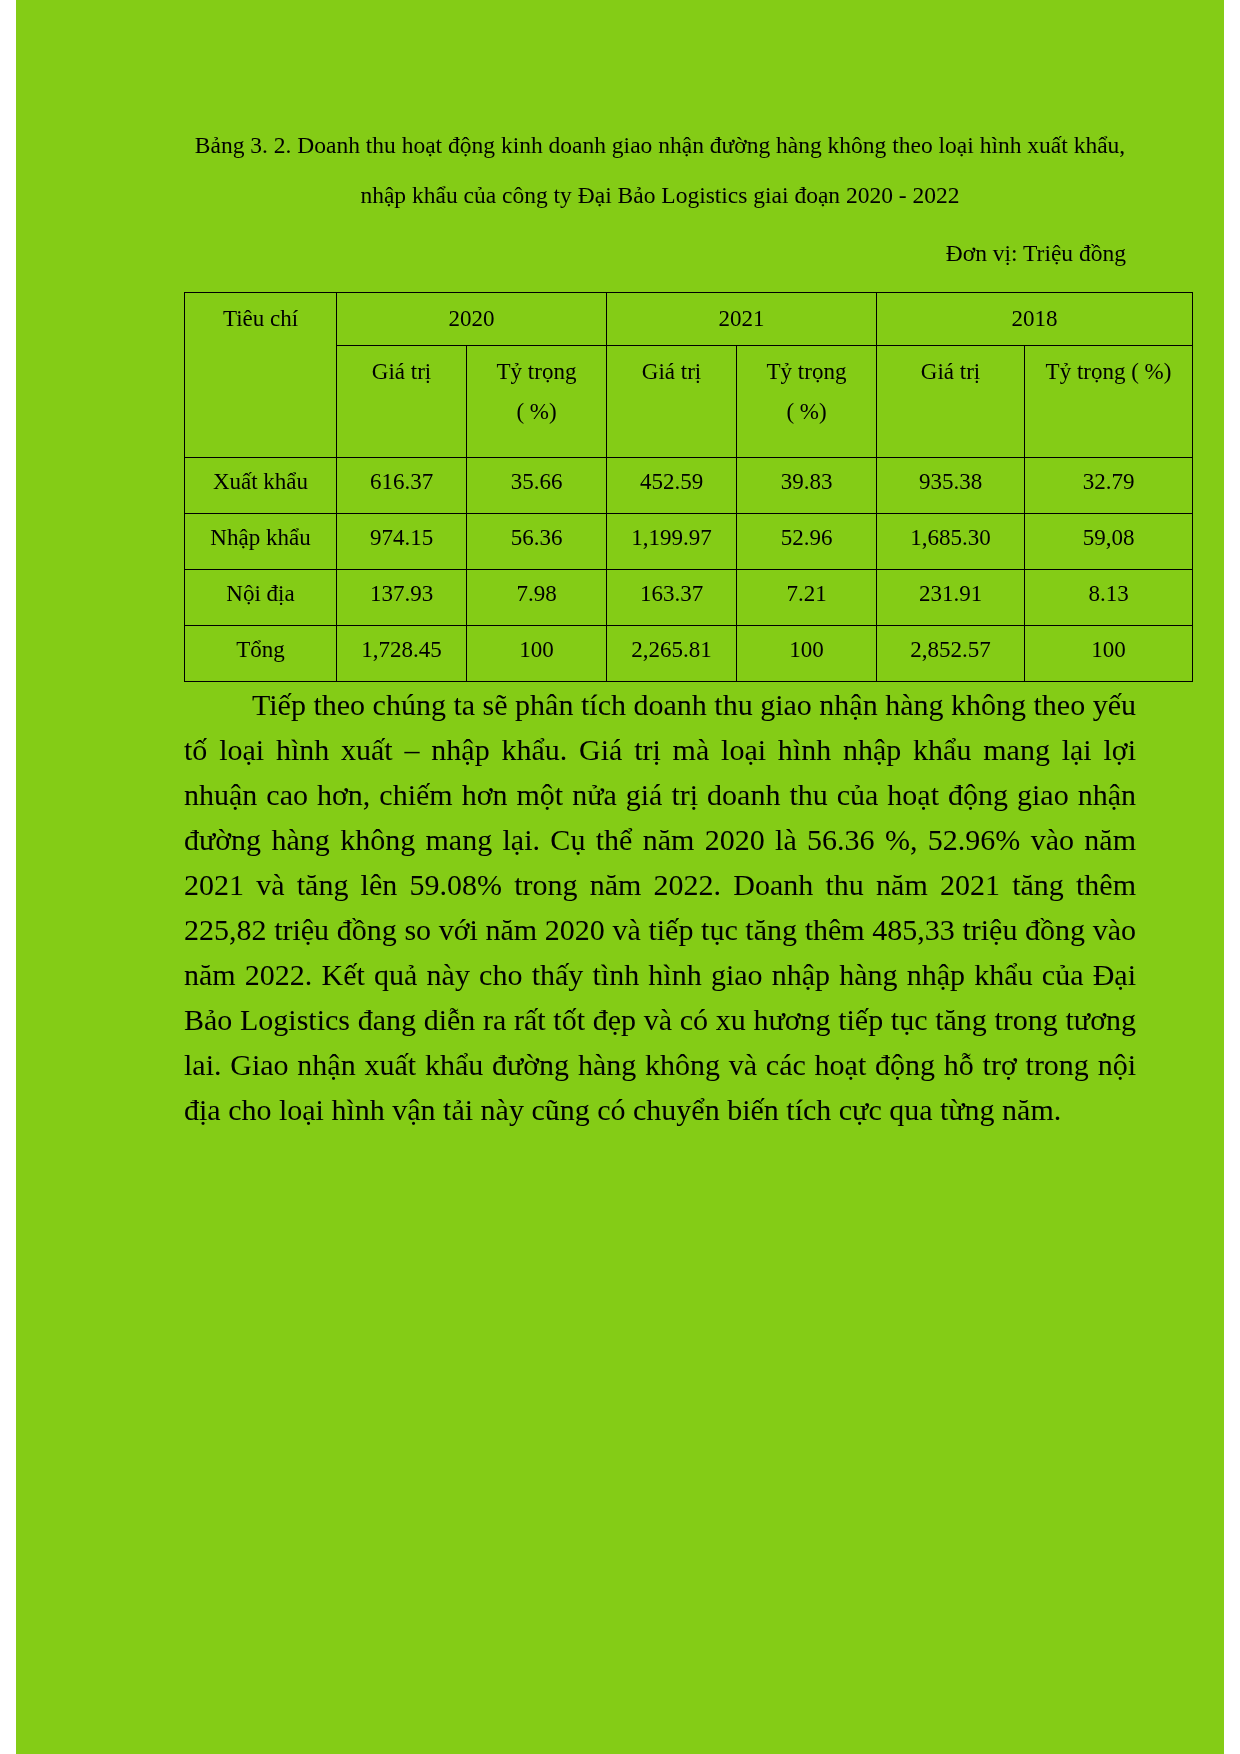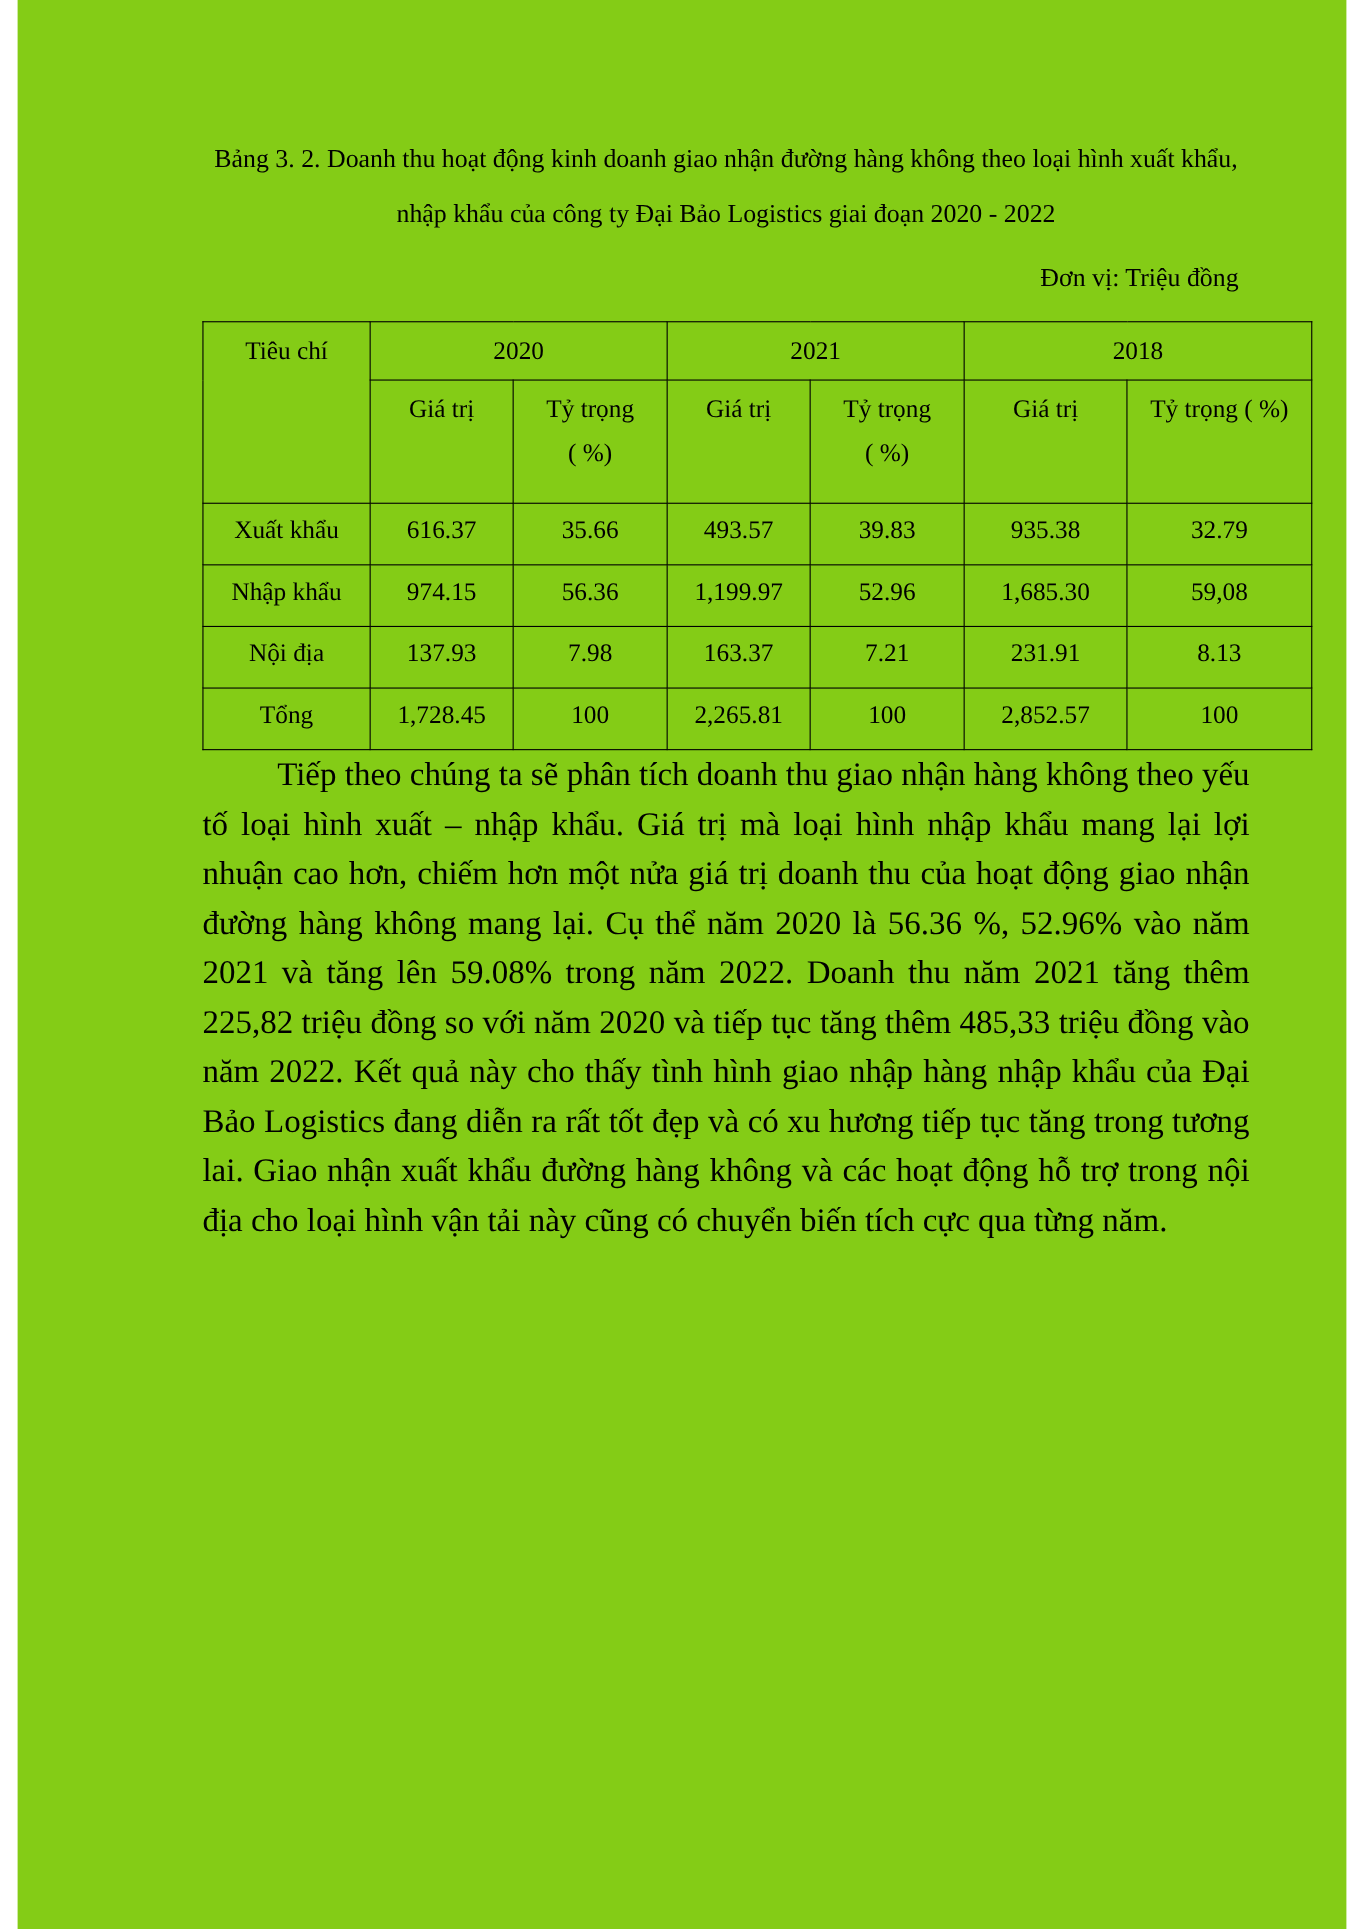--- a/index.html
+++ b/index.html
@@ -164,21 +164,21 @@
           </th>
           <th class="subhead">Giá trị</th>
           <th class="subhead">Tỷ trọng ( %)</th>
         </tr>
       </thead>
       <tbody>
         <tr class="data-row">
           <td class="row-label">Xuất khẩu</td>
           <td>616.37</td>
           <td>35.66</td>
-          <td>493.57</td>
+          <td>452.59</td>
           <td>39.83</td>
           <td>935.38</td>
           <td>32.79</td>
         </tr>
         <tr class="data-row">
           <td class="row-label">Nhập khẩu</td>
           <td>974.15</td>
           <td>56.36</td>
           <td>1,199.97</td>
           <td>52.96</td>

